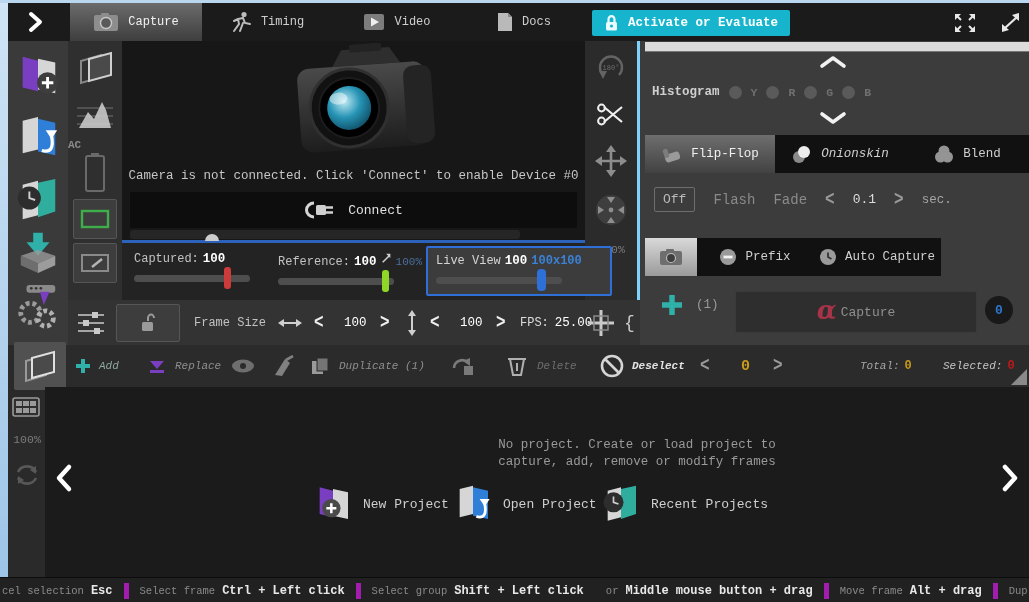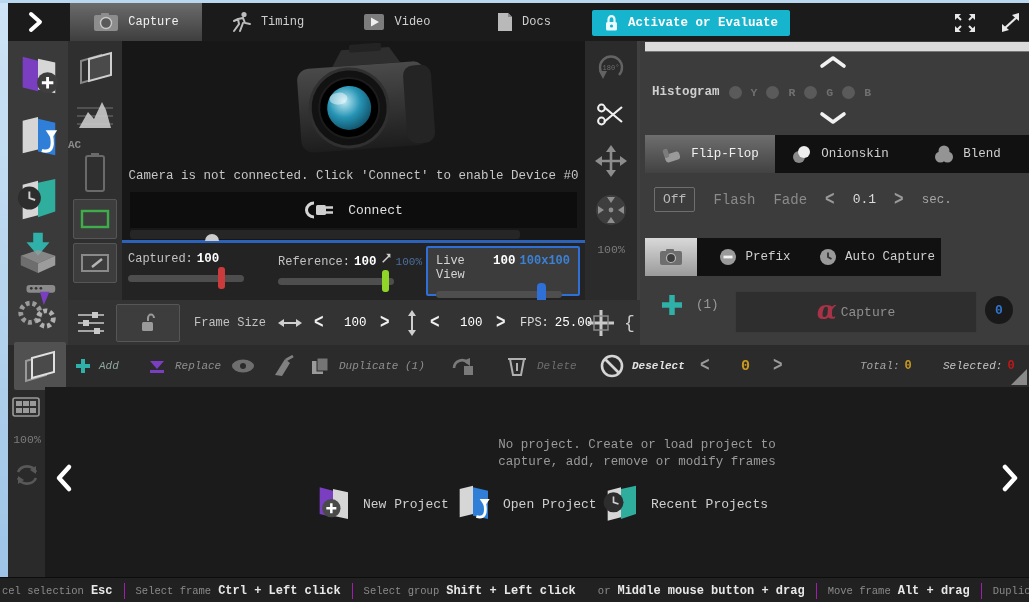--- a/index.html
+++ b/index.html
@@ -1,16 +1,16 @@
 <!DOCTYPE html>
 <html><head>
 <meta charset="utf-8">
 <style>
   html,body{margin:0;padding:0;background:#000;}
-  #app{position:relative;width:1029px;height:602px;background:#404040;overflow:hidden;
+  #app{position:relative;width:1029px;height:602px;background:#7dd3fc;overflow:hidden;
        font-family:"Liberation Mono","DejaVu Sans Mono",monospace;color:#ccc;font-size:12px;}
   .abs{position:absolute;}
   .flex{display:flex;align-items:center;}
   svg{display:block;}
   
   .border-top{left:0;top:0;width:1029px;height:3px;background:#b9d7ee;}
   .border-left{left:0;top:3px;width:8px;height:574px;background:linear-gradient(180deg,#cfe4f6,#9dc4e6);}
   
   .topbar{left:8px;top:3px;width:1021px;height:38px;background:#1b1b1b;}
   .tab{position:absolute;top:0;height:38px;display:flex;align-items:center;gap:9px;justify-content:center;color:#cfcfcf;cursor:default;}
@@ -66,21 +66,21 @@
   .gold{color:#c79a1e;font-weight:bold;}
   .red0{color:#c01818;font-weight:bold;}
   .frames-btn{left:14px;top:342px;width:52px;height:48px;background:#515151;border-radius:2px;display:flex;align-items:center;justify-content:center;}
   .corner-tri{position:absolute;right:2px;bottom:2px;width:0;height:0;border-left:16px solid transparent;border-bottom:16px solid #8a8a8a;}
   
   .project{left:45px;top:387px;width:984px;height:190px;background:#1b1b1b;}
   .pmsg{position:absolute;left:202px;top:50px;width:780px;text-align:center;color:#9a9a9a;font-size:12.5px;line-height:17px;}
   .pbtn{position:absolute;top:92px;height:50px;display:flex;align-items:center;gap:10px;color:#cfcfcf;font-size:13px;}
   
   .statusbar{left:0;top:577px;width:1029px;height:25px;background:#212121;border-top:1px solid #0d0d0d;display:flex;align-items:center;overflow:hidden;}
-  .sb-item{display:flex;align-items:center;gap:7px;padding:0 11px;border-right:1px solid #a21caf;height:16px;white-space:nowrap;}
+  .sb-item{display:flex;align-items:center;gap:7px;padding:0 11px;border-right:5px solid #a21caf;height:16px;white-space:nowrap;}
   .sb-label{color:#8a8a8a;font-size:10.5px;}
   .sb-keys{color:#e8e8e8;font-size:12px;font-weight:bold;}
   .pct{color:#7c7c7c;font-size:11.5px;}
 </style>
 </head>
 <body>
 
 <div id="app">
 
   <div class="abs topbar">
@@ -301,21 +301,21 @@
           <circle cx="17" cy="17" r="2.4" fill="#8d8d8d"></circle>
         </svg>
     </div>
     <div class="pct">100%</div>
   </div>
 
   <div class="abs blue-line"></div>
   <div class="abs scrub-handle"></div>
 
   <div class="abs slider-row">
-    <div class="sgroup" style="left:6px;width:144px;">
+    <div class="sgroup" style="left:12px;width:144px;">
       <div class="slabel">
           <span>Captured:</span>
           <b>100</b>
         </div>
       <div class="track" style="width:116px;">
         <span class="handle" style="left:78%;background:#cc3b3b;"></span>
       </div>
     </div>
     <div class="sgroup" style="left:156px;width:144px;">
       <div class="slabel">
@@ -324,21 +324,21 @@
         <svg width="13" height="13" viewBox="0 0 13 13">
             <path d="M2 11 L10 3" stroke="#cfcfcf" stroke-width="1.8"></path>
             <polygon points="11,1 11,6 6,1" fill="#cfcfcf"></polygon>
           </svg>
         <span style="color:#4a6f9e;font-size:11px;">100%</span>
       </div>
       <div class="track" style="width:116px;">
         <span class="handle" style="left:90%;background:#8fd629;"></span>
       </div>
     </div>
-    <div class="sgroup live-box" style="left:304px;width:154px;padding:0 8px;">
+    <div class="sgroup live-box" style="left:304px;width:186px;padding:0 8px;">
       <div class="slabel">
         <span style="color:#d4d4d4;">Live View</span>
           <b>100</b>
         <span style="color:#3b82d6;font-weight:bold;">100x100</span>
       </div>
       <div class="track" style="width:126px;">
         <span class="handle" style="left:80%;background:#2f6fd8;width:9px;border-radius:4px;"></span>
       </div>
     </div>
   </div>
@@ -423,21 +423,21 @@
     <div class="rp-tabs" style="top:94px;">
       <div class="rtab active" style="width:130px;">
         <svg width="22" height="20" viewBox="0 0 22 20">
             <g transform="rotate(-18 11 10)">
               <rect x="3" y="9" width="15" height="8" rx="3" fill="#9a9a9a"></rect>
               <rect x="3" y="3" width="5" height="9" rx="2" fill="#7c7c7c"></rect>
             </g>
           </svg>
         <span>Flip-Flop</span>
       </div>
-      <div class="rtab" style="width:130px;">
+      <div class="rtab" style="width:130px;font-style:italic;">
         <svg width="22" height="20" viewBox="0 0 22 20">
             <circle cx="8" cy="13" r="6" fill="#8a8a8a"></circle>
             <circle cx="13" cy="8" r="6" fill="#ededed"></circle>
           </svg>
         <span>Onionskin</span>
       </div>
       <div class="rtab" style="width:124px;">
         <svg width="22" height="20" viewBox="0 0 22 20">
             <g fill="#c0c0c0" opacity="0.75">
               <circle cx="11" cy="7" r="5.5"></circle>

